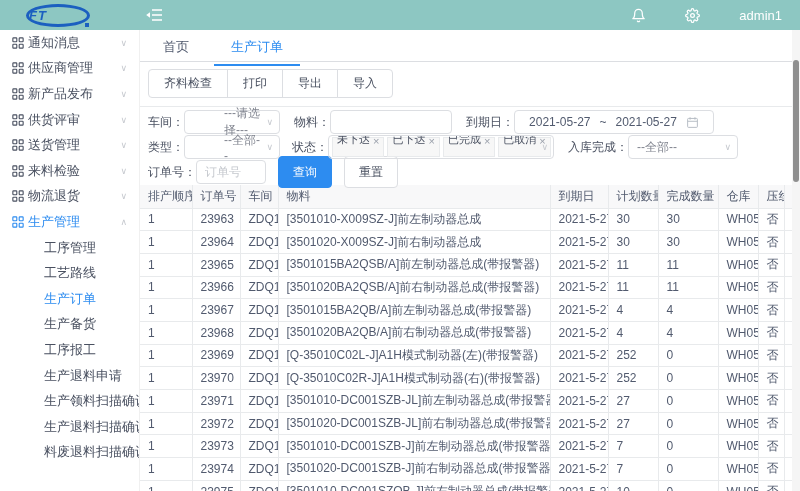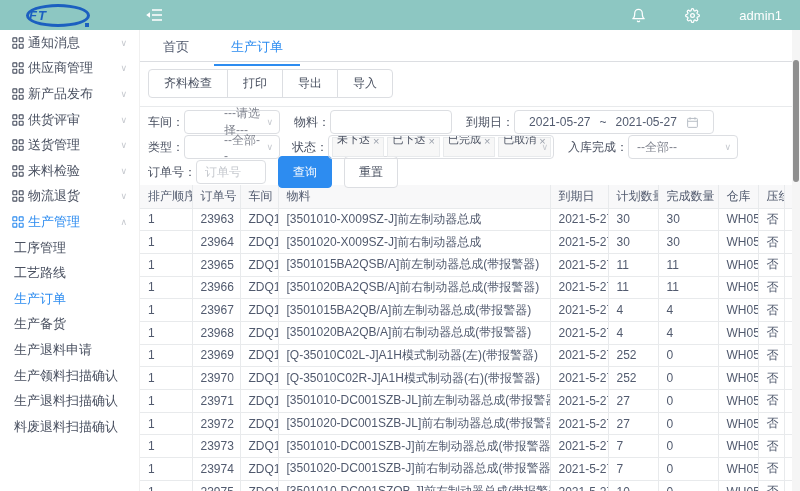--- a/index.html
+++ b/index.html
@@ -22,21 +22,21 @@
   .top-right .username { color:#fff; font-size:13px; cursor:pointer; }
   .icon-btn { display:flex; align-items:center; cursor:pointer; }
 
   
   .sidebar { position:absolute; top:30px; left:0; width:140px; bottom:0;
     background:#fff; border-right:1px solid #f0f0f0; overflow:hidden; }
   .side-item { height:25.6px; display:flex; align-items:center; padding-left:12px;
     font-size:13px; color:#495060; cursor:pointer; white-space:nowrap; }
   .side-item .gicon { margin-right:4px; flex:0 0 auto; }
   .side-item .chev { margin-left:auto; margin-right:12px; font-size:9px; color:#c5c8ce; }
-  .side-item.sub { padding-left:14px; }
+  .side-item.sub { padding-left:44px; }
   .side-item.active { color:#2d8cf0; }
 
   
   .main { position:absolute; top:30px; left:140px; width:660px; bottom:0; background:#fff; overflow:hidden; }
   .tabbar { height:32px; border-bottom:1px solid #dcdee2; display:flex; align-items:stretch; padding-left:6px; }
   .tab { padding:17px 17px; margin-right:8px; display:flex; align-items:center;
     font-size:13px; color:#515a6e; cursor:pointer; border-bottom:2px solid transparent; margin-bottom:-1px; }
   .tab.active { color:#2d8cf0; border-bottom-color:#2d8cf0; }
 
   .toolbar { margin:7px 0 0 8px; display:flex; }
@@ -247,20 +247,25 @@
       <span class="side-label">生产订单</span>
 
     </div>
 
     <div class="side-item sub">
 
       <span class="side-label">生产备货</span>
 
     </div>
 
+    <div class="side-item sub">
+
+      <span class="side-label">工序报工</span>
+
+    </div>
 
     <div class="side-item sub">
 
       <span class="side-label">生产退料申请</span>
 
     </div>
 
     <div class="side-item sub">
 
       <span class="side-label">生产领料扫描确认</span>

